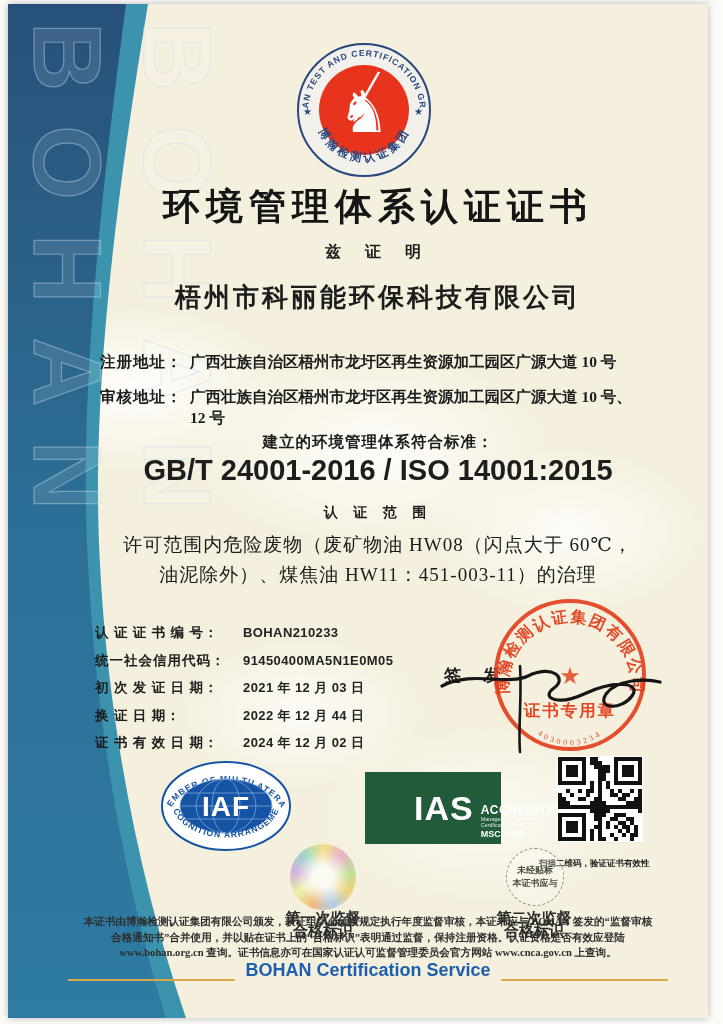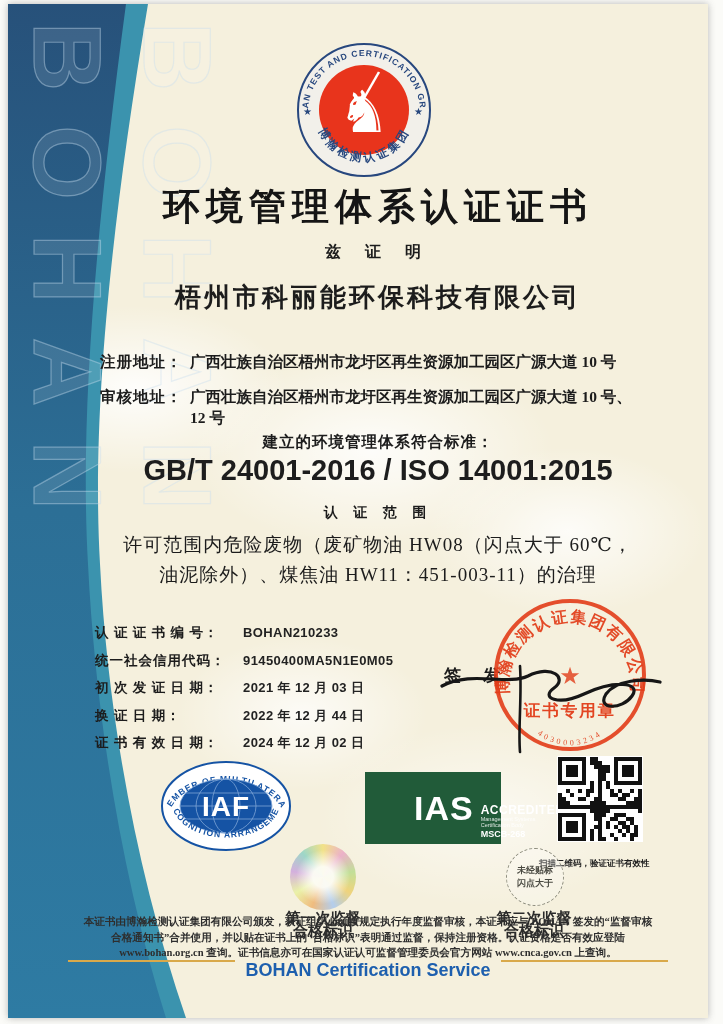--- a/index.html
+++ b/index.html
@@ -69,21 +69,21 @@
   .sup-caption{position:absolute;text-align:center;font-size:15px;font-weight:700;line-height:12.5px;color:#2a2a2a;}
   #sup1-caption{left:277px;top:908px;width:76px;}
   #sticker2{position:absolute;left:498px;top:844px;width:56px;height:56px;border:1.2px dashed #8b8b7c;border-radius:50%;
             display:flex;flex-direction:column;align-items:center;justify-content:center;font-size:9px;font-weight:700;
             color:#4a4a42;line-height:13px;background:rgba(255,255,255,.25);}
   #sup2-caption{left:488px;top:908px;width:76px;}
   
   #fine{position:absolute;left:70px;top:910px;width:580px;text-align:center;font-size:10.6px;
         font-weight:600;line-height:15.5px;color:#2e2e2e;}
   
-  #footer-head{position:absolute;left:60px;top:956px;width:600px;display:flex;align-items:flex-start;gap:10px;}
+  #footer-head{position:absolute;left:60px;top:956px;width:600px;display:flex;align-items:flex-end;gap:10px;}
   .gold-rule{flex:1;height:2.4px;background:#d9a94a;}
   #service{font-family:"Liberation Sans",sans-serif;font-size:18px;font-weight:800;color:#1d5fae;white-space:nowrap;}
   #footer-line{position:absolute;left:92px;top:984px;width:560px;display:flex;font-size:12.3px;font-weight:700;color:#222;}
   #footer-line .lbl{letter-spacing:1px;}
   #footer-email{margin-left:auto;font-family:"Liberation Sans",sans-serif;font-size:12px;}
   .sans{font-family:"Liberation Sans",sans-serif;}
 </style>
 </head>
 <body>
 
@@ -366,21 +366,21 @@
       <div id="qr-caption">扫描二维码，验证证书有效性</div>
     </div>
 
     <div id="holo"></div>
     <div id="sup1-caption" class="sup-caption">
       <div>第一次监督</div>
       <div>合格标识</div>
     </div>
     <div id="sticker2">
       <div>未经贴标</div>
-      <div>闪点大于</div>
+      <div>本证书应与</div>
     </div>
     <div id="sup2-caption" class="sup-caption">
       <div>第二次监督</div>
       <div>合格标识</div>
     </div>
 
     <div id="fine">
       <div>本证书由博瀚检测认证集团有限公司颁发，获证组织必须按规定执行年度监督审核，本证书应与 BOHAN 签发的“监督审核</div>
       <div>合格通知书”合并使用，并以贴在证书上的“合格标识”表明通过监督，保持注册资格。认证资格是否有效应登陆</div>
       <div>www.bohan.org.cn 查询。证书信息亦可在国家认证认可监督管理委员会官方网站 www.cnca.gov.cn 上查询。</div>

